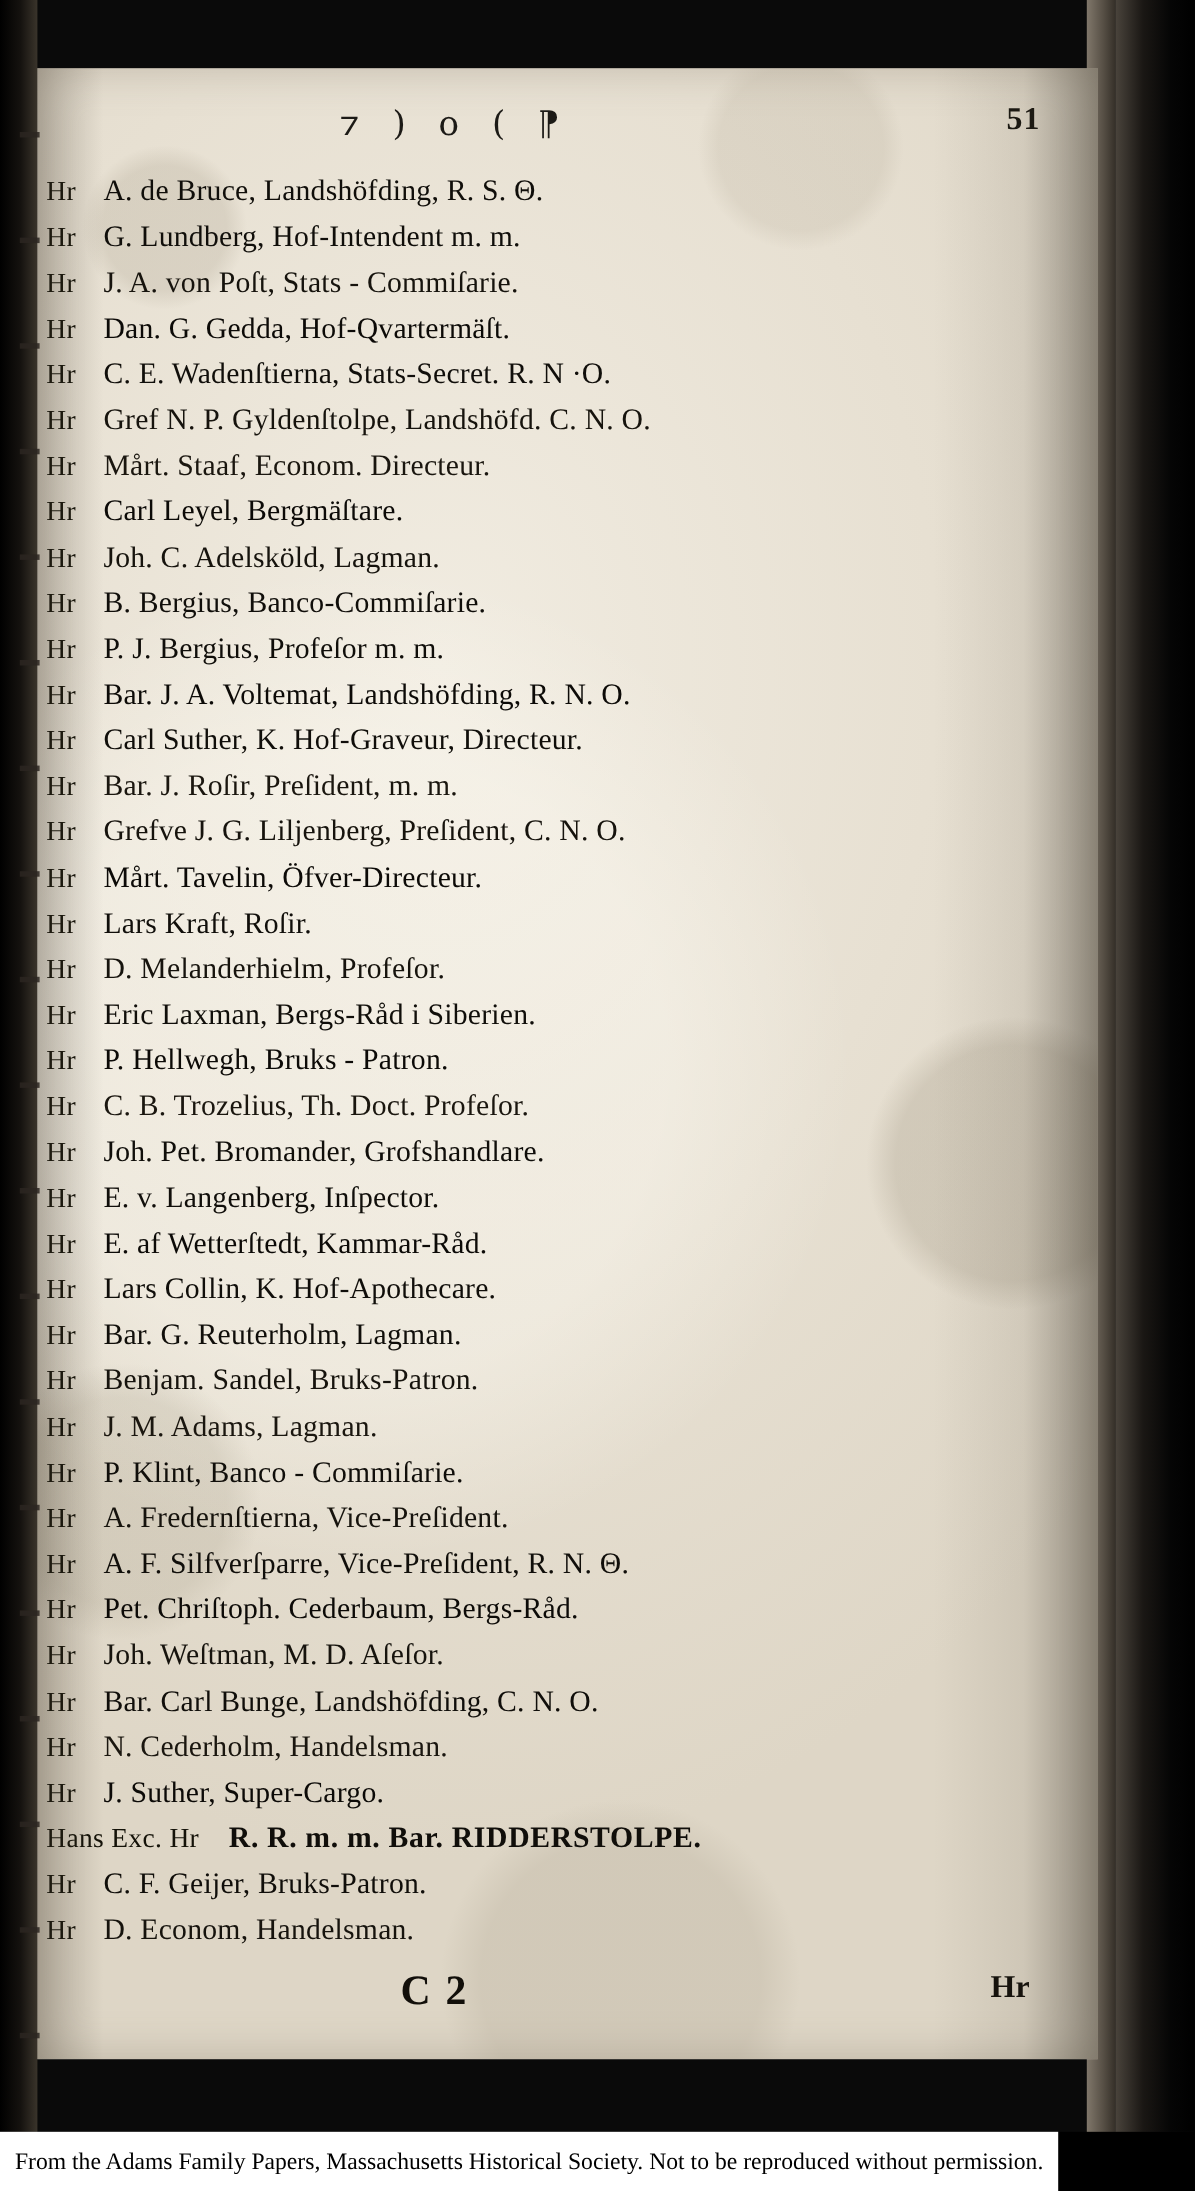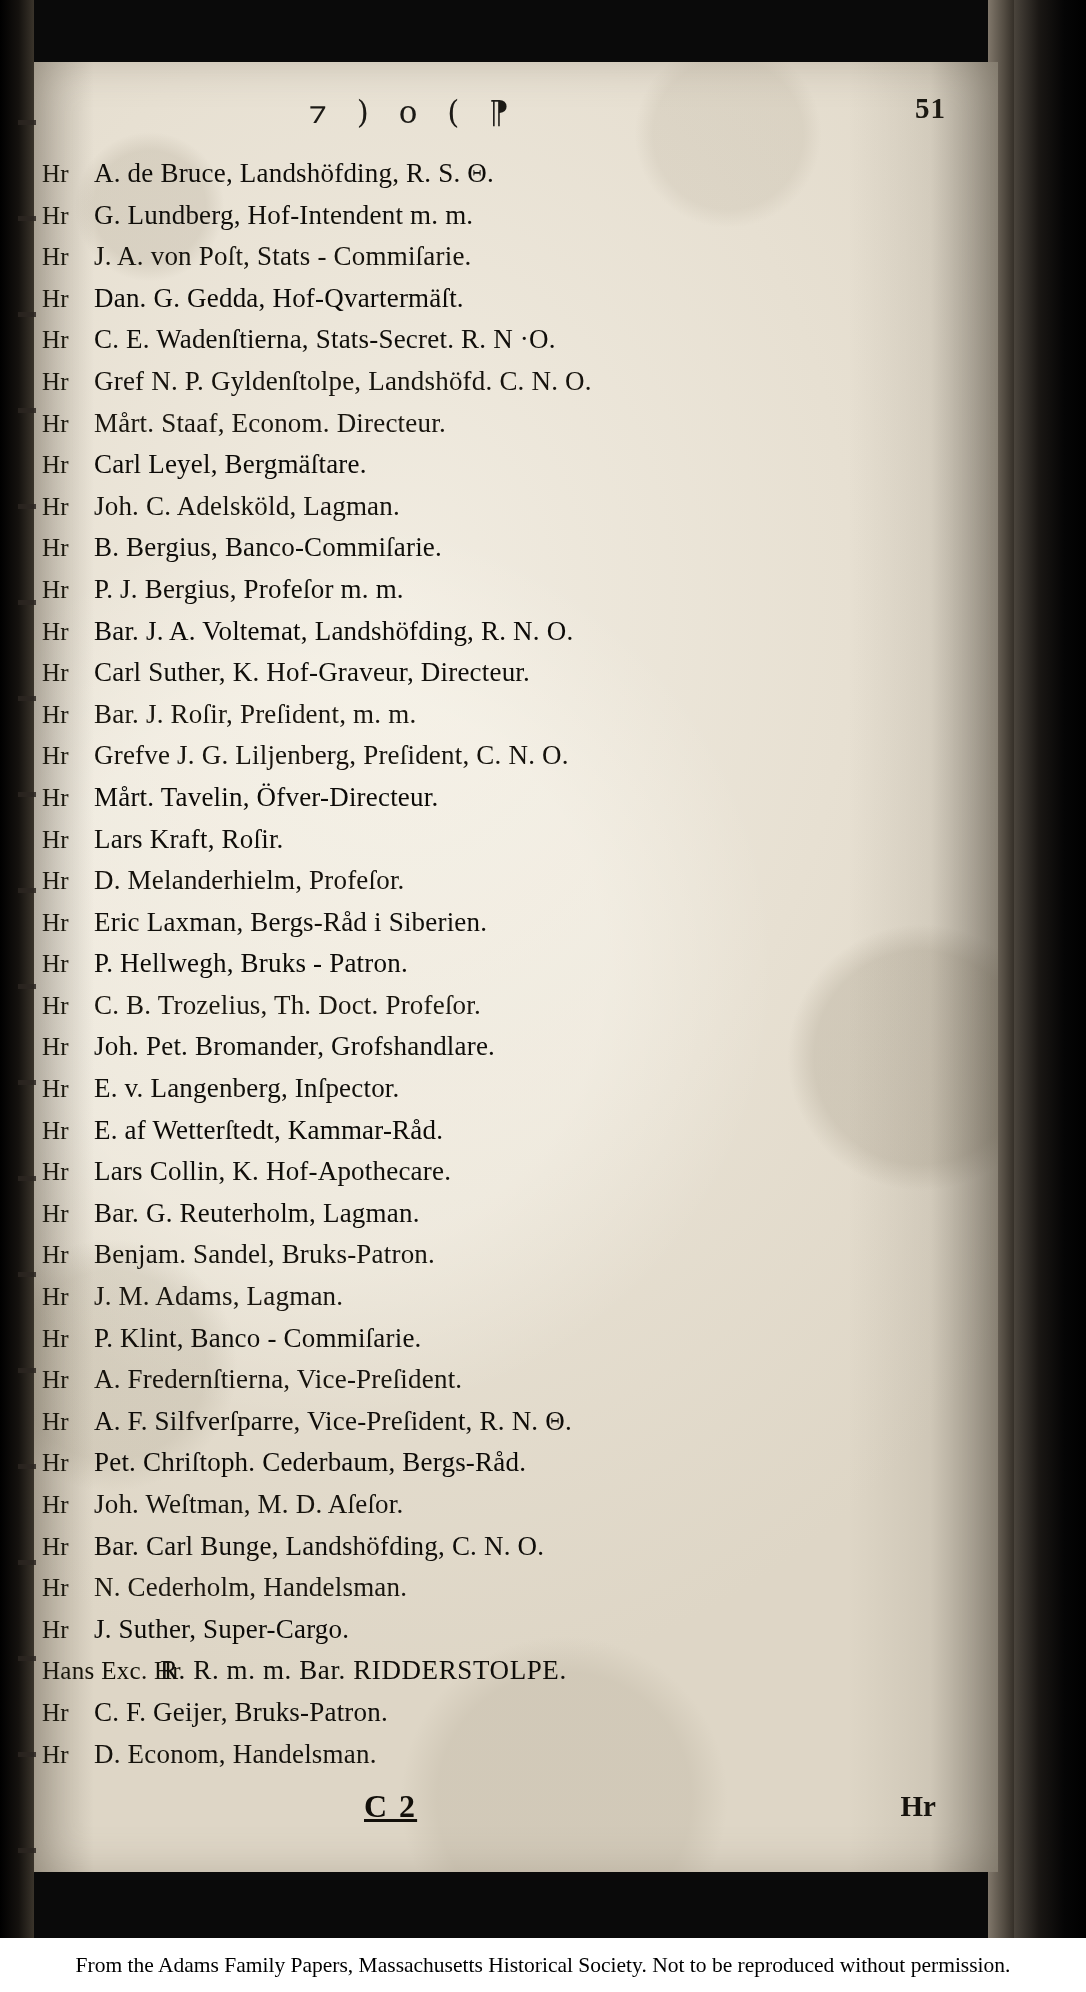--- a/index.html
+++ b/index.html
@@ -130,57 +130,56 @@
   }
   .line .pre {
     display: inline-block;
     width: 52px;
     font-size: 25px;
     color: #141208;
     letter-spacing: .3px;
   }
   .line .pre.wide { width: 118px; }
   .line .body { display: inline-block; }
-  .line .body.caps { font-weight: 400; letter-spacing: .6px; }
+  .line .body.caps { font-weight: 700; letter-spacing: .6px; margin-left: 48px; }
 
   
   .line:nth-child(3n)  .body { color: #16130d; font-family: Liberation Serif, serif; }
   .line:nth-child(4n)  .body { color: #0c0a07; }
   .line:nth-child(7n)  .body { color: #1a160f; }
 
   
   #footer {
     position: absolute;
     left: 0;
     bottom: 44px;
     width: 964px;
     height: 40px;
   }
   #signature {
     position: absolute;
     left: 330px; top: 0;
-    font-size: 32px;
+    font-size: 38px;
     font-weight: 700;
     color: #120f0a;
     letter-spacing: 2px;
-    text-decoration: underline;
   }
   #catchword {
     position: absolute;
     right: 62px; top: 2px;
     font-size: 29px;
     font-weight: 700;
     color: #120f0a;
   }
 
   
   #credit {
     position: absolute;
     left: 0; top: 1938px;
-    width: 1086px;
+    width: 962px;
     height: 54px;
     background: #ffffff;
     color: #000;
     font-family: "Liberation Serif", serif;
     font-size: 21.5px;
     display: flex;
     align-items: center;
     justify-content: center;
     text-align: center;
   }

